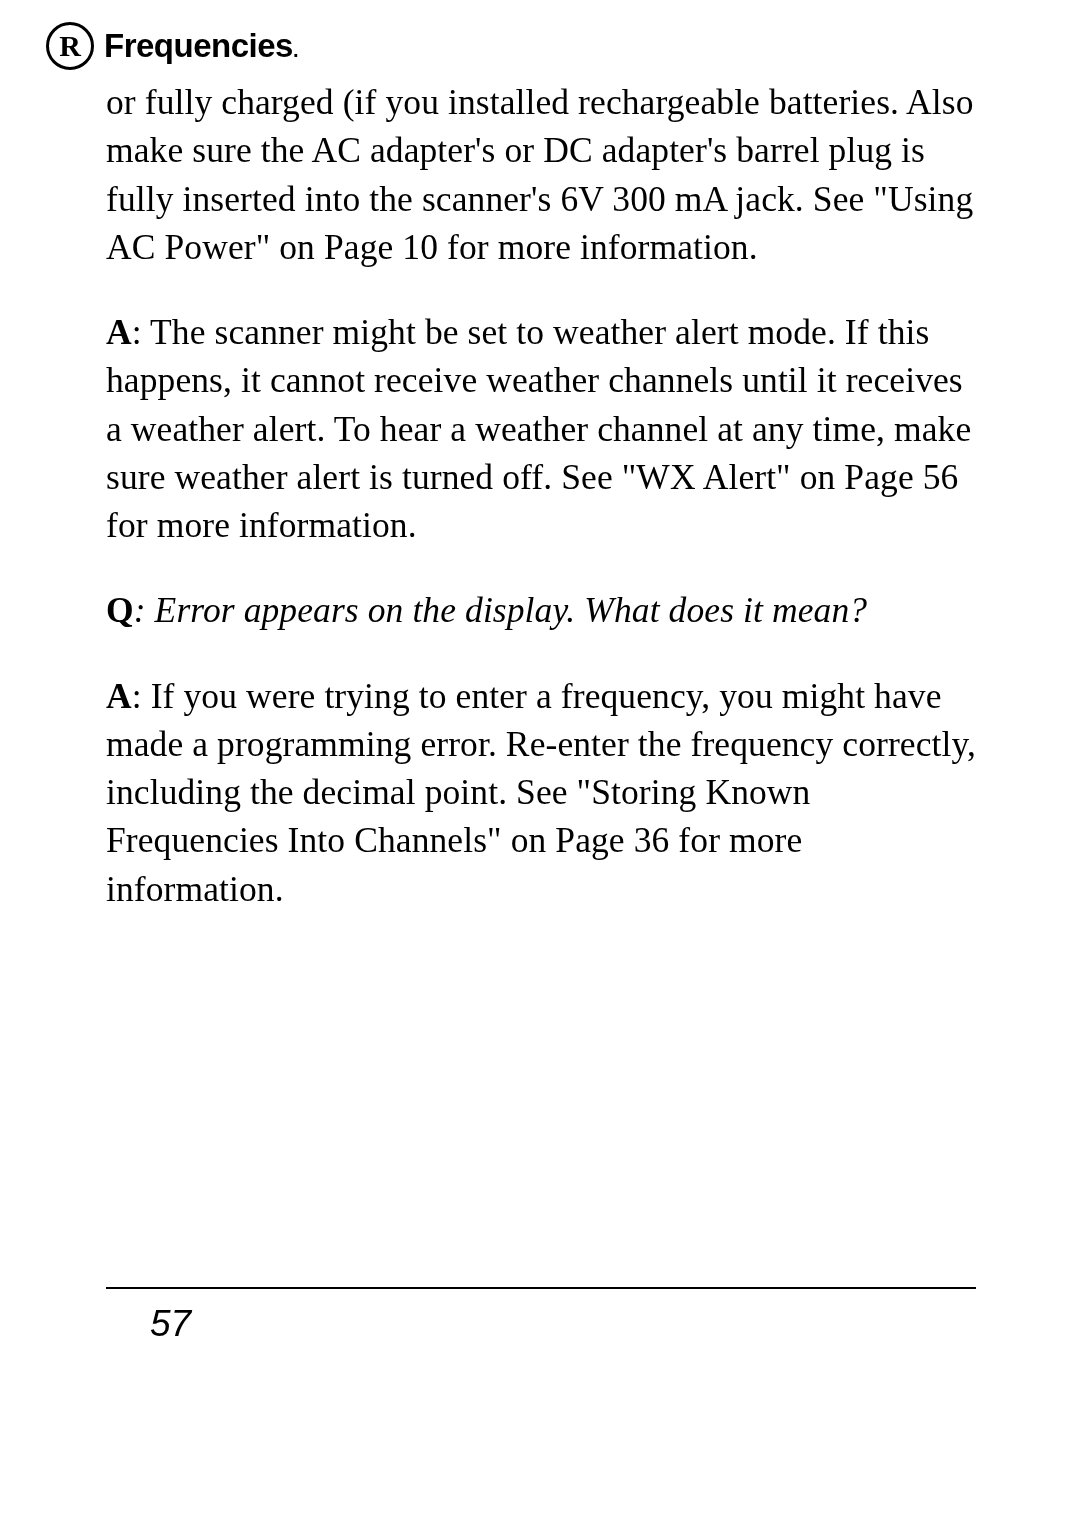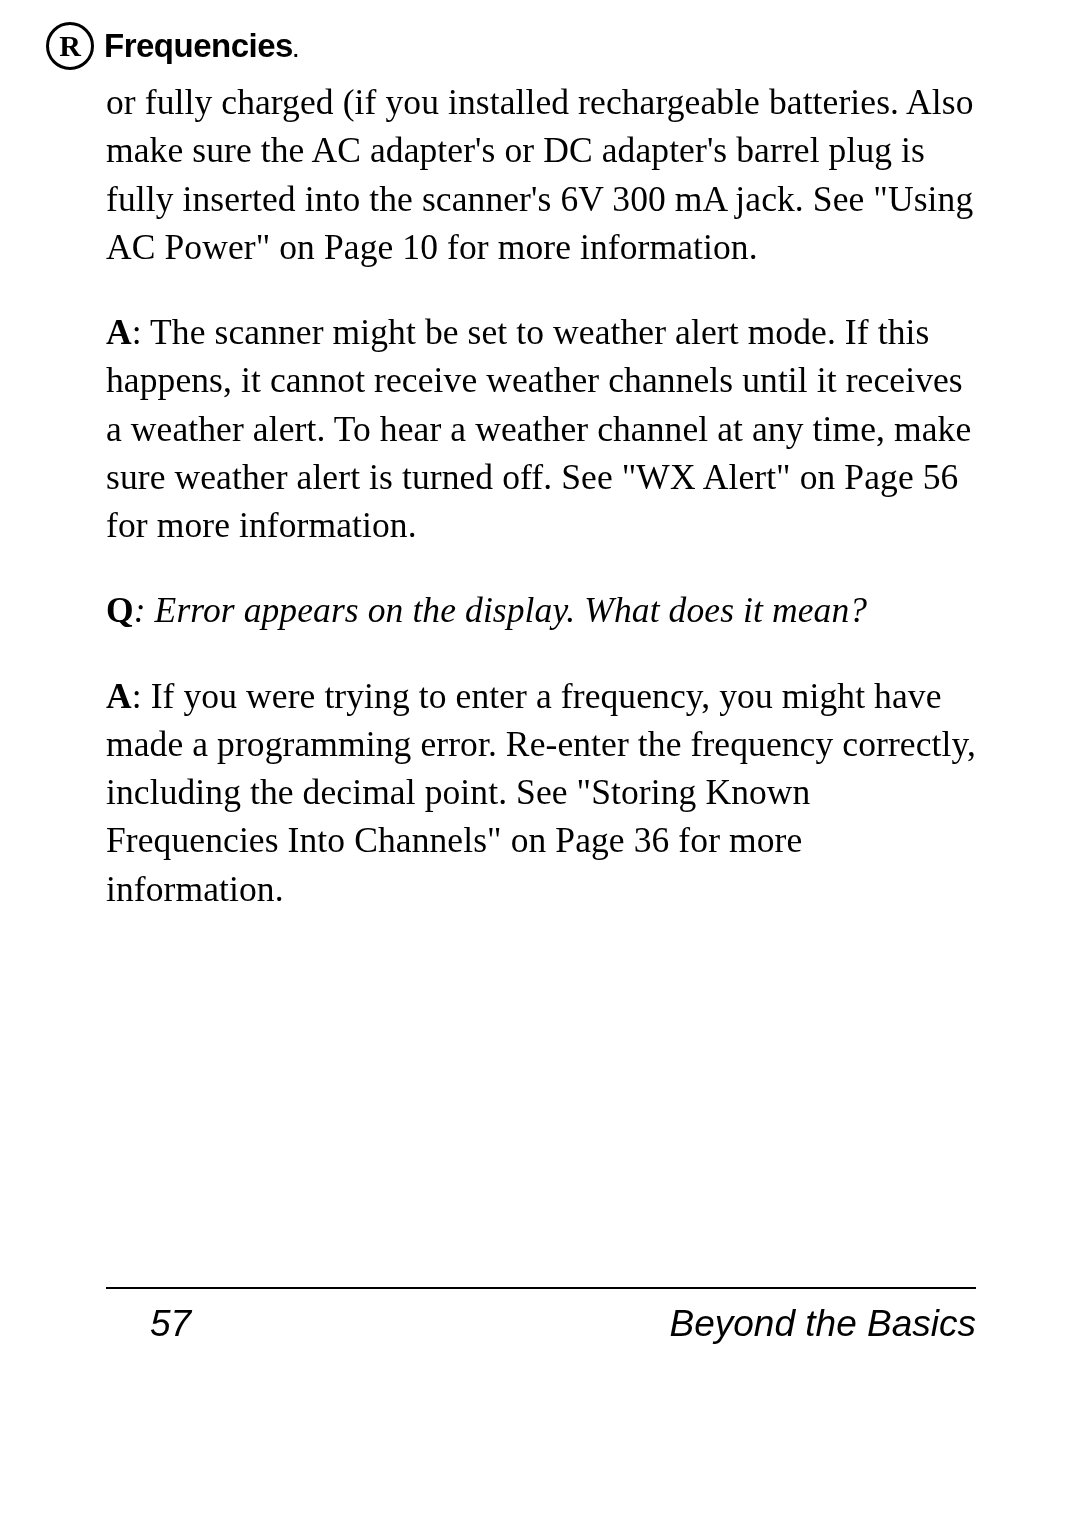--- a/index.html
+++ b/index.html
@@ -39,15 +39,14 @@
     <p class="para">
       <span class="q-label">Q</span><span class="question-text">: Error appears on the display. What does it mean?</span>
     </p>
     <p class="para">
       <span class="a-label">A</span><span>: If you were trying to enter a frequency, you might have made a programming error. Re-enter the frequency correctly, including the decimal point. See "Storing Known Frequencies Into Channels" on Page 36 for more information.</span>
     </p>
   </div>
 
   <hr class="footer-rule">
   <div class="page-num">57</div>
-  <div class="section-title">Beyond the Basics</div>
 
 </div>
 
 </body></html>

